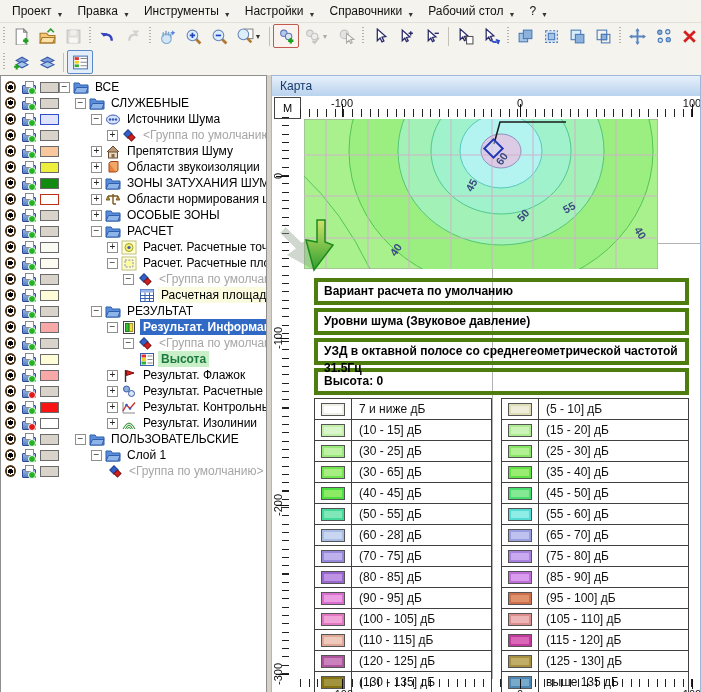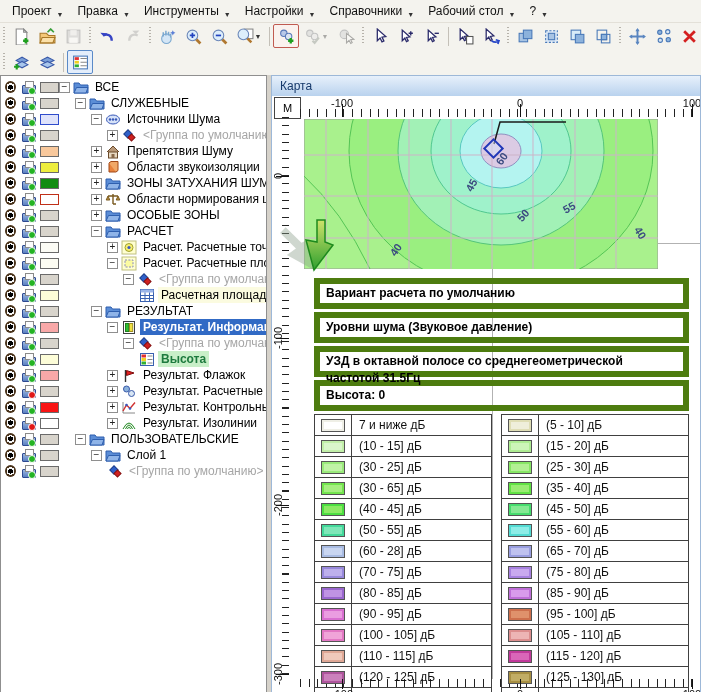--- a/index.html
+++ b/index.html
@@ -50,21 +50,21 @@
   .rlab{position:absolute;font-size:11px;color:#111}
   .rlab.top{top:1px;transform:translateX(-50%)}
   .rlab.bottom{top:592px;transform:translateX(-50%)}
   .rlab.left{transform:translate(-50%,-50%) rotate(-90deg);left:6px}
   .majt{position:absolute;background:#111}
   .field{position:absolute;left:32px;top:23px;width:354px;height:150px}
   .axis-v{position:absolute;left:220px;top:173px;width:1px;height:410px;background:#b2b2b2}
   .axis-h{position:absolute;left:386px;top:147px;width:47px;height:1px;background:#b2b2b2}
   
   .legend{position:absolute;left:42px;top:182px;width:375px}
-  .lheader{border:6px solid #4d7c0f;height:17px;line-height:17px;font-weight:bold;padding:1px 6px;margin-bottom:3px;background:transparent}
+  .lheader{border:4px solid #4d7c0f;height:17px;line-height:17px;font-weight:bold;padding:1px 6px;margin-bottom:3px;background:transparent}
   .lgrid{margin-top:2px}
   .lrow{display:flex;height:21px;box-sizing:border-box}
   .lcol{display:flex;border:1px solid #404040;box-sizing:border-box;background:transparent;margin-bottom:-1px}
   .lcol.l{width:178px;margin-right:9px}
   .lcol.r{width:188px}
   .swcell{width:36px;flex:0 0 36px;border-right:1px solid #404040;display:flex;align-items:center;justify-content:center}
   .lsw{width:24px;height:13px;border:1px solid #555;box-sizing:border-box;padding:2px}
   .lsw .in{width:100%;height:100%}
   .llabel{padding:3px 0 0 7px;font-size:12px;color:#111}
 </style>

